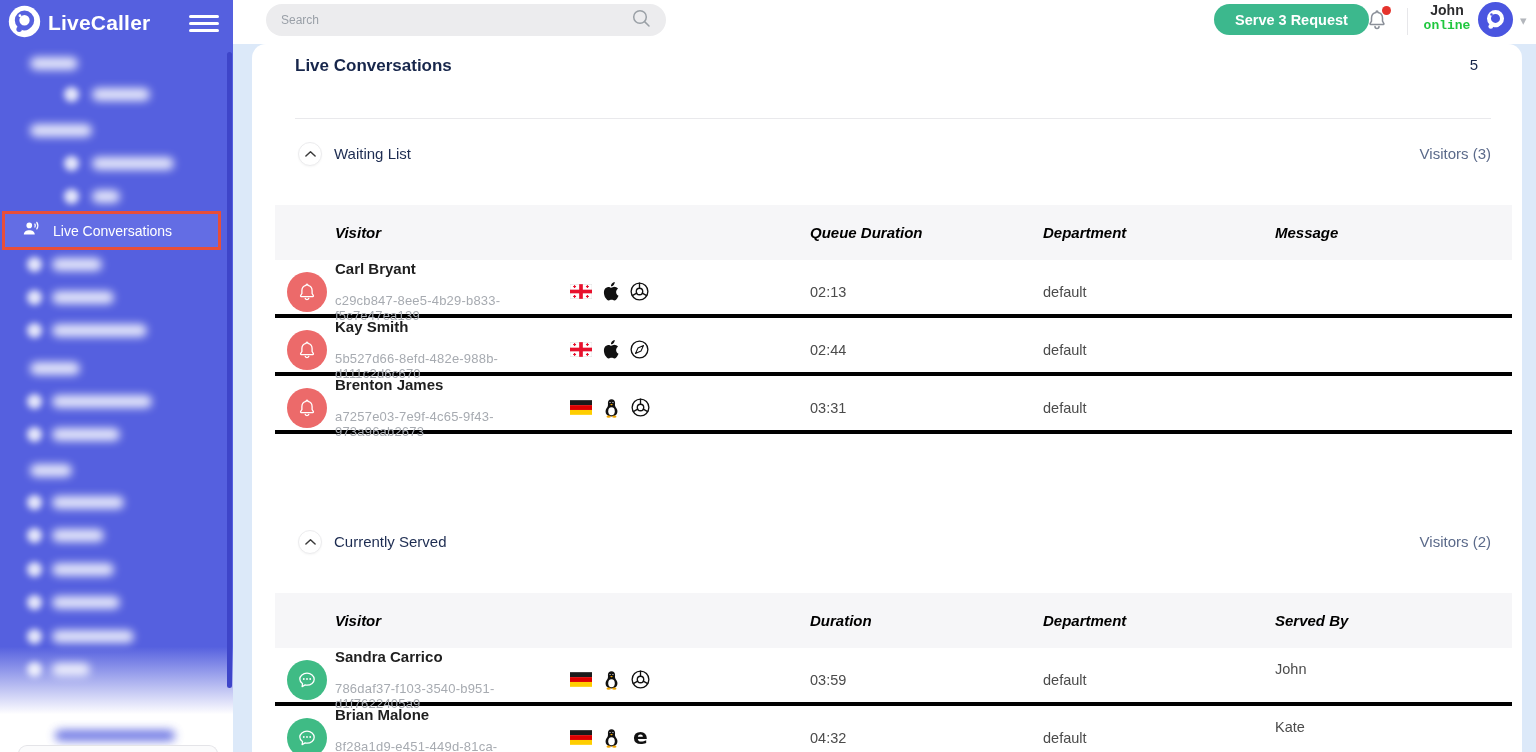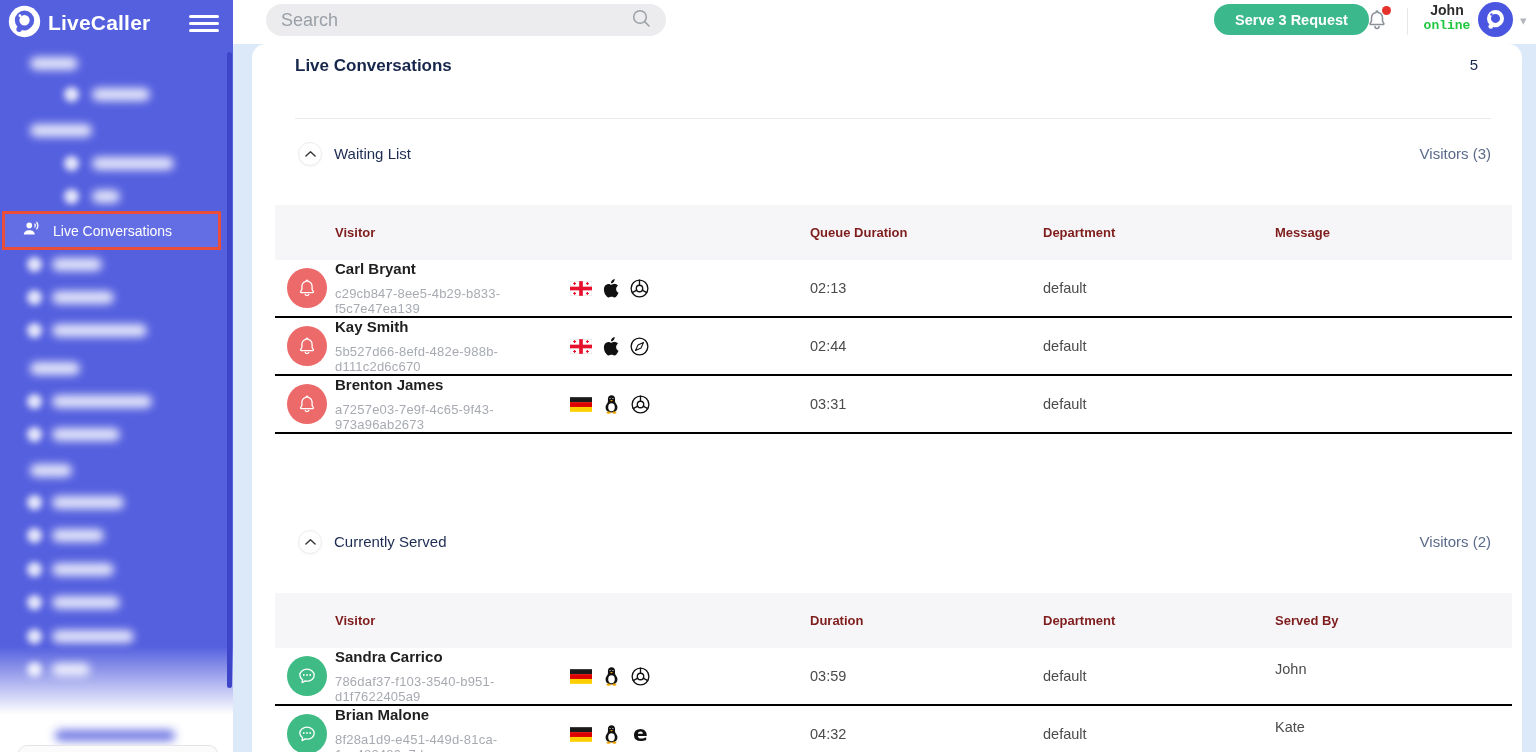--- a/index.html
+++ b/index.html
@@ -29,21 +29,21 @@
     gap:11px; padding-left:17px; cursor:pointer; }
   .active-item .lbl { color:#fff; font-size:14px; }
   .side-bottom-link { position:absolute; bottom:11px; left:55px; width:120px; height:11px;
     background:#5560df; border-radius:6px; filter:blur(5px); opacity:.85; }
   .side-bottom-card { position:absolute; bottom:-3px; left:18px; width:200px; height:10px;
     background:#fbfbfc; border:1px solid #e4e4e8; border-bottom:none; border-radius:9px 9px 0 0; }
   
   .topbar { position:absolute; left:233px; top:0; width:1303px; height:44px; background:#fff; }
   .search { position:absolute; left:33px; top:4px; width:400px; height:32px; background:#ececee;
     border-radius:17px; display:flex; align-items:center; padding:0 15px; }
-  .search input { flex:1; border:none; outline:none; background:transparent; font-size:18px;
+  .search input { flex:1; border:none; outline:none; background:transparent; font-size:12px;
     color:#444; font-family:"Liberation Sans",sans-serif; }
   .search input::placeholder { color:#9aa0a8; }
   .serve-btn { position:absolute; left:981px; top:4px; height:31px; padding:0 21px;
     border:none; border-radius:16px; background:#3cb88d; color:#fff; font-weight:bold;
     font-size:14.5px; font-family:"Liberation Sans",sans-serif; cursor:pointer; }
   .bell-wrap { position:absolute; left:1133px; top:8px; width:26px; height:28px; cursor:pointer; }
   .bell-dot { position:absolute; right:1px; top:-2px; width:9px; height:9px; border-radius:50%;
     background:#e5332c; }
   .vdiv { position:absolute; left:1174px; top:8px; width:1px; height:27px; background:#e7e7ea; }
   .user-block { position:absolute; left:1186px; top:2px; width:56px; text-align:center; cursor:pointer; }
@@ -59,33 +59,33 @@
   .page-count { position:absolute; right:44px; top:12px; font-size:15px; color:#17264b; }
   .hr1 { position:absolute; left:43px; right:31px; top:74px; border-top:1px solid #e9e9ec; }
   .sec-head { position:absolute; left:0; right:0; height:24px; }
   .collapse-btn { position:absolute; left:46px; top:0; width:24px; height:24px; border-radius:50%;
     border:1px solid #ececee; background:#fff; display:flex; align-items:center; justify-content:center;
     cursor:pointer; box-shadow:0 1px 2px rgba(0,0,0,.04); }
   .sec-title { position:absolute; left:82px; top:3px; font-size:15px; color:#1d2c51; }
   .sec-visitors { position:absolute; right:31px; top:3px; font-size:15px; color:#5b6a8a; }
   .tbl { position:absolute; left:23px; width:1237px; }
   .thead { display:grid; grid-template-columns:535px 233px 232px 1fr; height:55px;
-    align-items:center; background:#f6f6f8; color:#7f1d1d; font-weight:bold; font-size:13px; }
+    align-items:center; background:#f6f6f8; color:#000000; font-weight:bold; font-size:15px;font-style:italic; }
   .thead > div:first-child { padding-left:60px; }
   .trow { display:grid; grid-template-columns:535px 233px 232px 1fr; height:58px;
-    align-items:center; border-bottom:2px solid #000000; font-size:14.5px; color:#4b4b4b;
+    align-items:center; border-bottom:4px solid #000000; font-size:14.5px; color:#4b4b4b;
     background:#fff; cursor:pointer; }
   .cell-visitor { display:flex; align-items:center; padding-left:12px; }
   .avatar-circ { width:40px; height:40px; border-radius:50%; flex:0 0 40px;
     display:flex; align-items:center; justify-content:center; margin-right:8px; }
   .av-red { background:#ec6a6a; }
   .av-grn { background:#3fbb85; }
   .who { width:235px; }
   .who .name { font-weight:bold; font-size:15px; color:#1f1f1f; }
-  .who .uuid { font-size:13px; color:#a7abb1; margin-top:9px; letter-spacing:.2px; }
+  .who .uuid { font-size:13px; color:#a7abb1; margin-top:16px; letter-spacing:.2px; }
   .badges { display:flex; align-items:center; gap:11px; }
   .badges span { display:flex; align-items:center; }
   .cell-servedby { align-self:start; padding-top:13px; }
 </style>
 </head>
 <body>
 
 <aside class="sidebar">
   <div class="side-blue"></div>
   <div class="side-scroll"></div>

